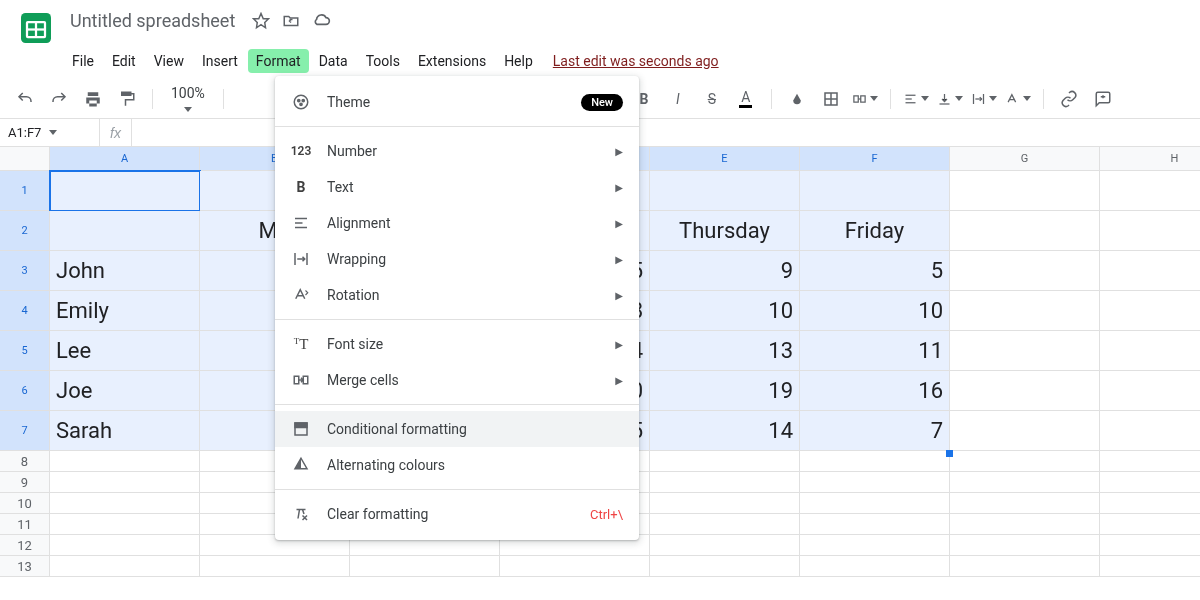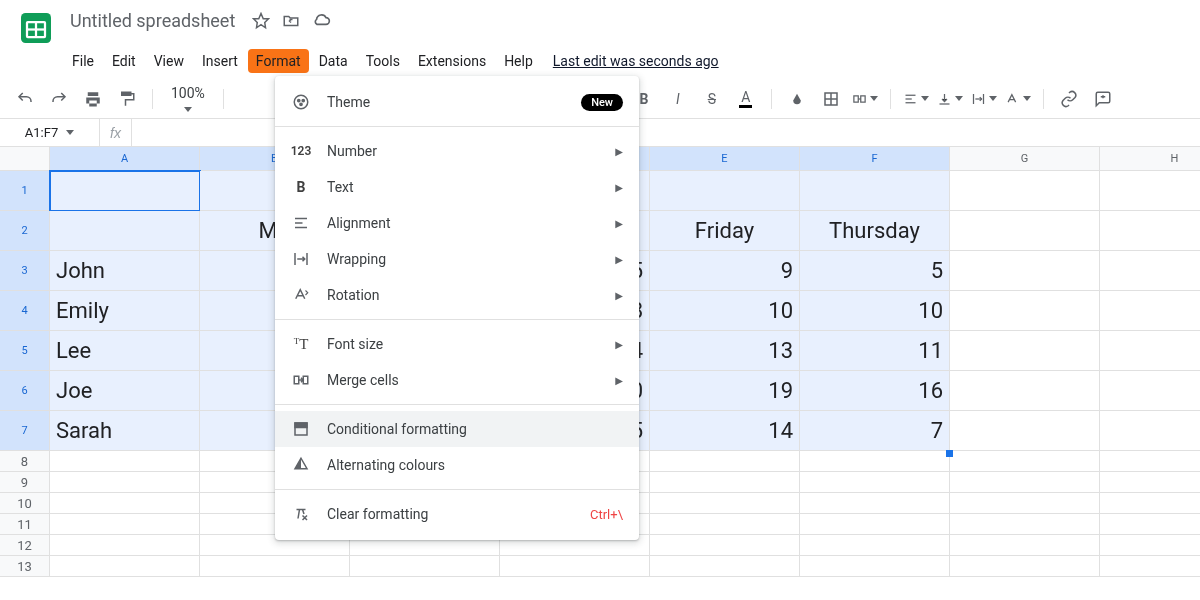--- a/index.html
+++ b/index.html
@@ -6,30 +6,30 @@
 body { font-family: "Google Sans", Roboto, Arial, sans-serif; font-size: 14px; color: #202124; background: #fff; overflow: hidden; }
 .header { display: flex; align-items: flex-start; padding: 8px 16px 0 16px; }
 .logo { width: 40px; height: 40px; margin-right: 8px; display:flex; align-items:center; justify-content:center; }
 .logo svg { width: 36px; height: 36px; }
 .title-area { flex: 1; text-align: right; }
 .title-row { display: flex; align-items: center; gap: 10px; }
 .doc-title { font-size: 18px; color: #5f6368; padding: 2px 6px; }
 .icon-btn { width: 20px; height: 20px; display:flex; align-items:center; justify-content:center; color:#5f6368; cursor:pointer; }
 .menubar { display: flex; gap: 2px; margin-top: 16px; align-items:center; }
 .menu-item { padding: 4px 8px; border-radius: 4px; cursor: pointer; font-size:14px; }
-.menu-item.active { background: #f97316; }
-.last-edit { color: #0f172a; text-decoration: underline; margin-left: 10px; font-size:14px; }
+.menu-item.active { background: #86efac; }
+.last-edit { color: #7f1d1d; text-decoration: underline; margin-left: 10px; font-size:14px; }
 .toolbar { height: 40px; border-bottom: 1px solid #e0e0e0; display:flex; align-items:center; padding: 0 12px; gap: 8px; margin-top:6px; }
 .tbar-btn { width: 26px; height: 26px; display:flex; align-items:center; justify-content:center; color:#5f6368; cursor:pointer; border-radius:4px; }
 .tbar-sep { width:1px; height:20px; background:#e0e0e0; margin:0 4px; }
 .zoom { display:flex; align-items:center; gap:6px; padding:0 6px; color:#3c4043;flex-direction:column; }
 .drop-arrow { border-left:4px solid transparent; border-right:4px solid transparent; border-top:5px solid #5f6368; }
 .tbar-gap { width:370px; }
 .namebox-row { display:flex; align-items:center; height:28px; border-bottom:1px solid #e0e0e0; }
-.namebox { width:100px; display:flex; align-items:center; padding:0 8px; gap:8px; border-right:1px solid #e0e0e0; height:100%; font-size:13px;justify-content:center; }
+.namebox { width:100px; display:flex; align-items:center; padding:0 8px; gap:8px; border-right:1px solid #e0e0e0; height:100%; font-size:13px; }
 .fx { color:#9aa0a6; font-style:italic; font-family: Arial; padding:0 10px; border-right:1px solid #e0e0e0; height:100%; display:flex; align-items:center; }
 .formula-bar { flex:1; padding:0 8px; display:flex; align-items:center; height:100%; }
 .grid-area { position:relative; }
 .grid { display:grid; grid-template-columns: 50px 150px 150px 150px 150px 150px 150px 150px 150px; }
 .colhdr, .rowhdr, .corner { background:#f8f9fa; border:1px solid #e0e0e0; border-top:none; border-left:none; display:flex; align-items:center; justify-content:center; font-size:11px; color:#5f6368; height:24px; }
 .corner { background:#f8f9fa; }
 .rowhdr { justify-content:center; }
 .cell { border:1px solid #e0e0e0; border-top:none; border-left:none; padding:0 6px; display:flex; align-items:center; font-size:22px; height:40px; background:#fff; }
 .row-sm .cell, .row-sm .rowhdr { height:21px; font-size:13px; }
 .sel { background:#e8f0fe; }
@@ -238,22 +238,22 @@
   <div class="cell sel center"></div>
   <div class="cell sel center"></div>
   <div class="cell"></div>
   <div class="cell"></div>
 
   <div class="rowhdr sel" style="height:40px">2</div>
   <div class="cell sel"></div>
   <div class="cell sel center">Mo</div>
   <div class="cell sel center">Tuesday</div>
   <div class="cell sel center">Wednesday</div>
+  <div class="cell sel center">Thursday</div>
   <div class="cell sel center">Friday</div>
-  <div class="cell sel center">Thursday</div>
   <div class="cell"></div>
   <div class="cell"></div>
 
   <div class="rowhdr sel" style="height:40px">3</div>
   <div class="cell sel">John</div>
   <div class="cell sel right"></div>
   <div class="cell sel right"></div>
   <div class="cell sel right">5</div>
   <div class="cell sel right">9</div>
   <div class="cell sel right">5</div>

